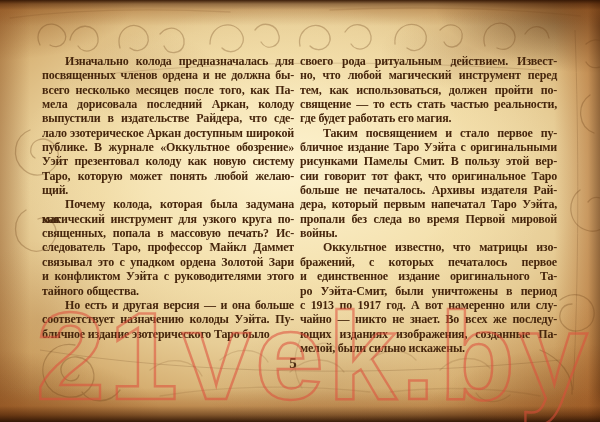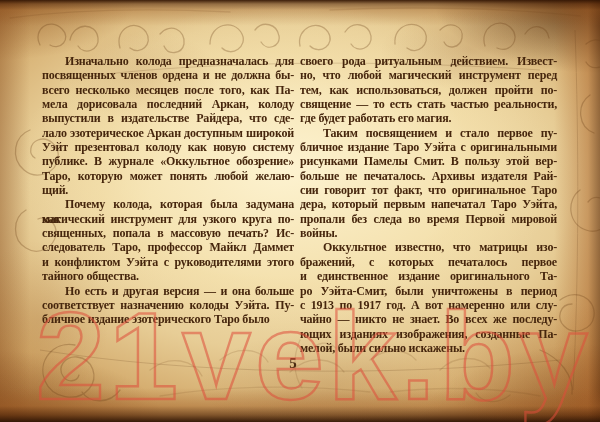--- a/index.html
+++ b/index.html
@@ -85,45 +85,46 @@
     </g>
   </svg>
 
   <div class="col col-left">
       <div class="line indent">Изначально колода предназначалась для</div>
       <div class="line">посвященных членов ордена и не должна бы-</div>
       <div class="line">всего несколько месяцев после того, как Па-</div>
       <div class="line">мела дорисовала последний Аркан, колоду</div>
       <div class="line">выпустили в издательстве Райдера, что сде-</div>
       <div class="line">лало эзотерическое Аркан доступным широкой</div>
+      <div class="line">публике. В журнале «Оккультное обозрение»</div>
       <div class="line">Уэйт презентовал колоду как новую систему</div>
-      <div class="line">публике. В журнале «Оккультное обозрение»</div>
       <div class="line">Таро, которую может понять любой желаю-</div>
       <div class="line last">щий.</div>
       <div class="line indent">Почему колода, которая была задумана как</div>
       <div class="line">магический инструмент для узкого круга по-</div>
       <div class="line">священных, попала в массовую печать? Ис-</div>
       <div class="line">следователь Таро, профессор Майкл Даммет</div>
+      <div class="line">связывал это с упадком ордена Золотой Зари</div>
       <div class="line">и конфликтом Уэйта с руководителями этого</div>
       <div class="line last">тайного общества.</div>
       <div class="line indent">Но есть и другая версия — и она больше</div>
       <div class="line">соответствует назначению колоды Уэйта. Пу-</div>
       <div class="line last">бличное издание эзотерического Таро было</div>
     </div>
   <div class="col col-right">
       <div class="line">своего рода ритуальным действием. Извест-</div>
       <div class="line">но, что любой магический инструмент перед</div>
       <div class="line">тем, как использоваться, должен пройти по-</div>
       <div class="line">священие — то есть стать частью реальности,</div>
       <div class="line last">где будет работать его магия.</div>
       <div class="line indent">Таким посвящением и стало первое пу-</div>
       <div class="line">бличное издание Таро Уэйта с оригинальными</div>
       <div class="line">рисунками Памелы Смит. В пользу этой вер-</div>
+      <div class="line">сии говорит тот факт, что оригинальное Таро</div>
       <div class="line">больше не печаталось. Архивы издателя Рай-</div>
-      <div class="line">сии говорит тот факт, что оригинальное Таро</div>
       <div class="line">дера, который первым напечатал Таро Уэйта,</div>
       <div class="line">пропали без следа во время Первой мировой</div>
       <div class="line last">войны.</div>
       <div class="line indent">Оккультное известно, что матрицы изо-</div>
       <div class="line">бражений, с которых печаталось первое</div>
       <div class="line">и единственное издание оригинального Та-</div>
       <div class="line">ро Уэйта-Смит, были уничтожены в период</div>
       <div class="line">с 1913 по 1917 год. А вот намеренно или слу-</div>
       <div class="line">чайно — никто не знает. Во всех же последу-</div>
       <div class="line">ющих изданиях изображения, созданные Па-</div>

